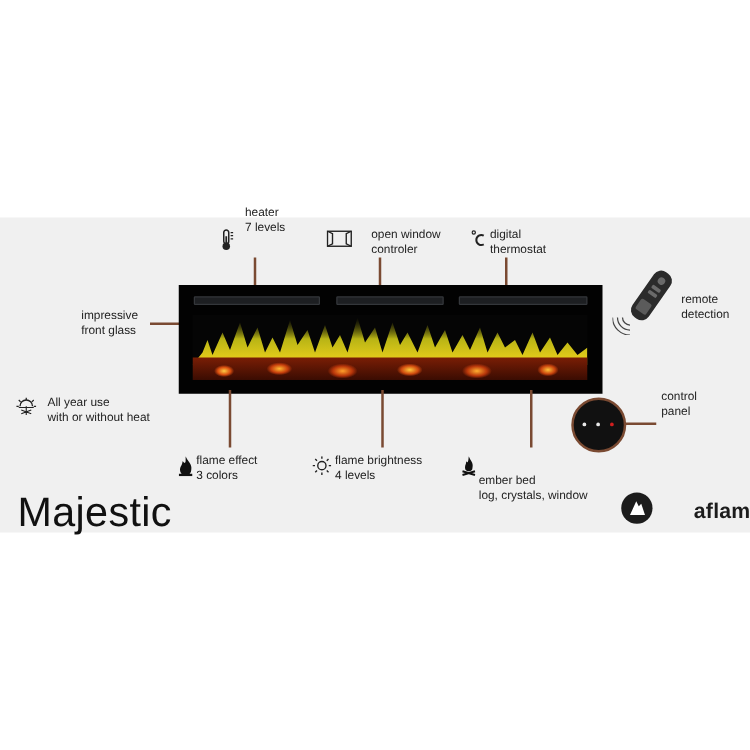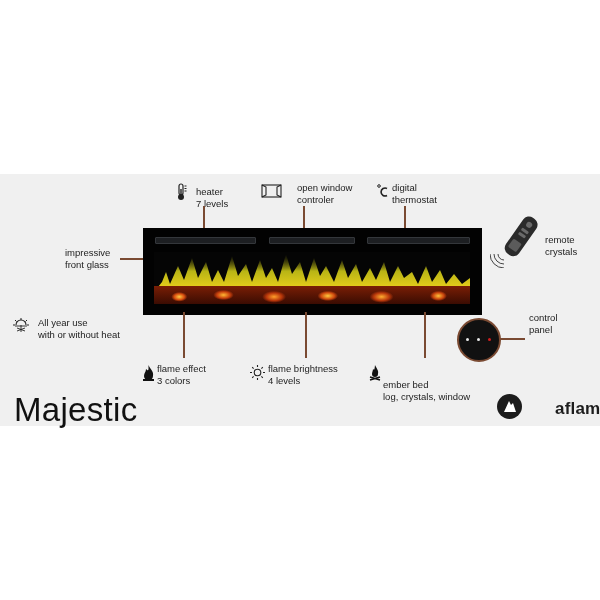--- a/index.html
+++ b/index.html
@@ -35,21 +35,21 @@
 <body>
 
 <div class="band"></div>
 
 <svg class="ico" style="left:177px;top:183px" width="11" height="18" viewBox="0 0 11 18">
   <rect x="2" y="1" width="4" height="11" rx="2" fill="none" stroke="#222" stroke-width="1.2"></rect>
   <circle cx="4" cy="14" r="3" fill="#222"></circle>
   <rect x="3.3" y="6" width="1.4" height="7" fill="#222"></rect>
   <path d="M7.5 3h2M7.5 5.5h2M7.5 8h2" stroke="#222" stroke-width="1"></path>
 </svg>
-<div class="lbl" style="left:196px;top:186px">
+<div class="lbl" style="left:196px;top:165px">
   <span>heater</span>
   <span>7 levels</span>
 </div>
 <div class="line" style="left:203px;top:206px;width:1.5px;height:34px"></div>
 
 <svg class="ico" style="left:261px;top:184px" width="21" height="14" viewBox="0 0 21 14">
   <rect x="1" y="1" width="19" height="12" fill="none" stroke="#222" stroke-width="1.1"></rect>
   <path d="M1 1l4 2v8l-4 2M20 1l-4 2v8l4 2" fill="none" stroke="#222" stroke-width="1.1"></path>
 </svg>
 <div class="lbl" style="left:297px;top:182px">
@@ -89,21 +89,21 @@
     <rect x="22" y="2" width="16" height="44" rx="7" fill="#2b2b2b"></rect>
     <circle cx="30" cy="10" r="3" fill="#6a6a6a"></circle>
     <rect x="26" y="16" width="8" height="3" rx="1" fill="#6a6a6a"></rect>
     <rect x="26" y="21" width="8" height="3" rx="1" fill="#6a6a6a"></rect>
     <rect x="25" y="30" width="10" height="10" rx="1.5" fill="#5b5b5b"></rect>
   </g>
   <path d="M8 42a6 6 0 0 0 6 6M4 42a10 10 0 0 0 10 10M0 42a14 14 0 0 0 14 14" fill="none" stroke="#444" stroke-width="1"></path>
 </svg>
 <div class="lbl" style="left:545px;top:234px">
   <span>remote</span>
-  <span>crystals</span>
+  <span>detection</span>
 </div>
 
 <div class="lbl" style="left:529px;top:312px">
   <span>control</span>
   <span>panel</span>
 </div>
 <div class="line" style="left:494px;top:338px;width:31px;height:1.5px"></div>
 
 <div class="fp">
   <div class="vent" style="left:12px;width:99px"></div>

